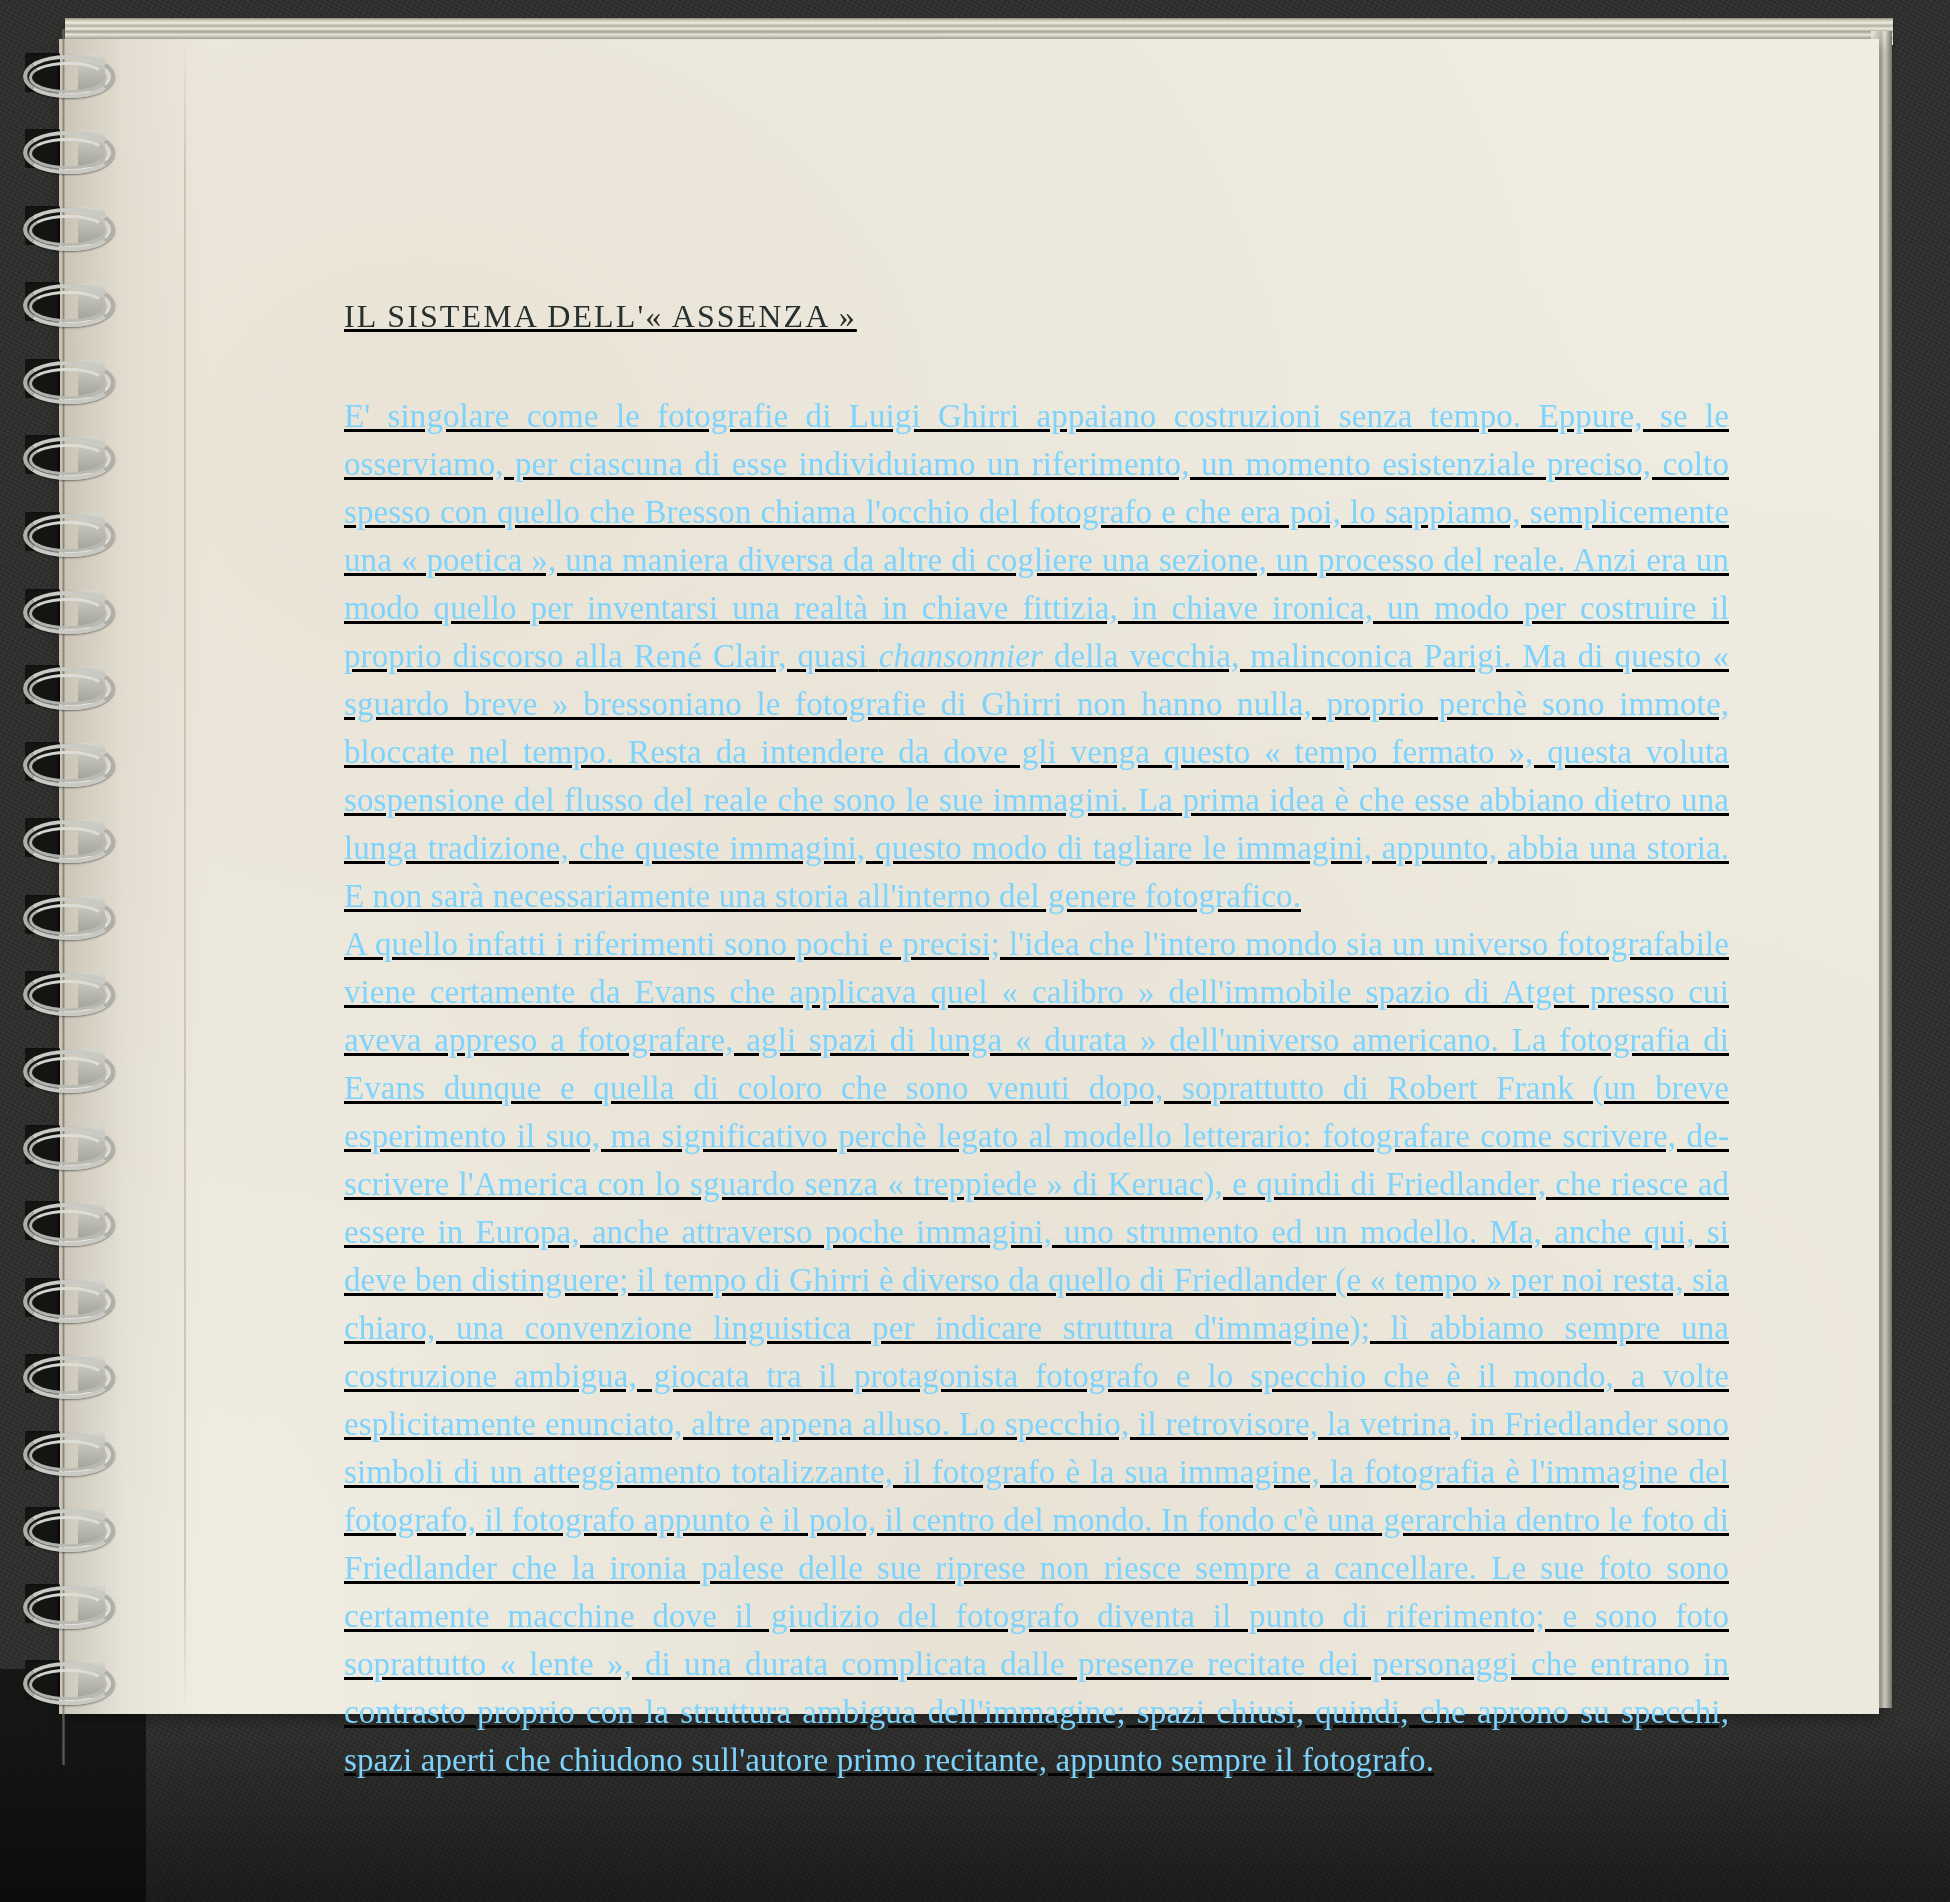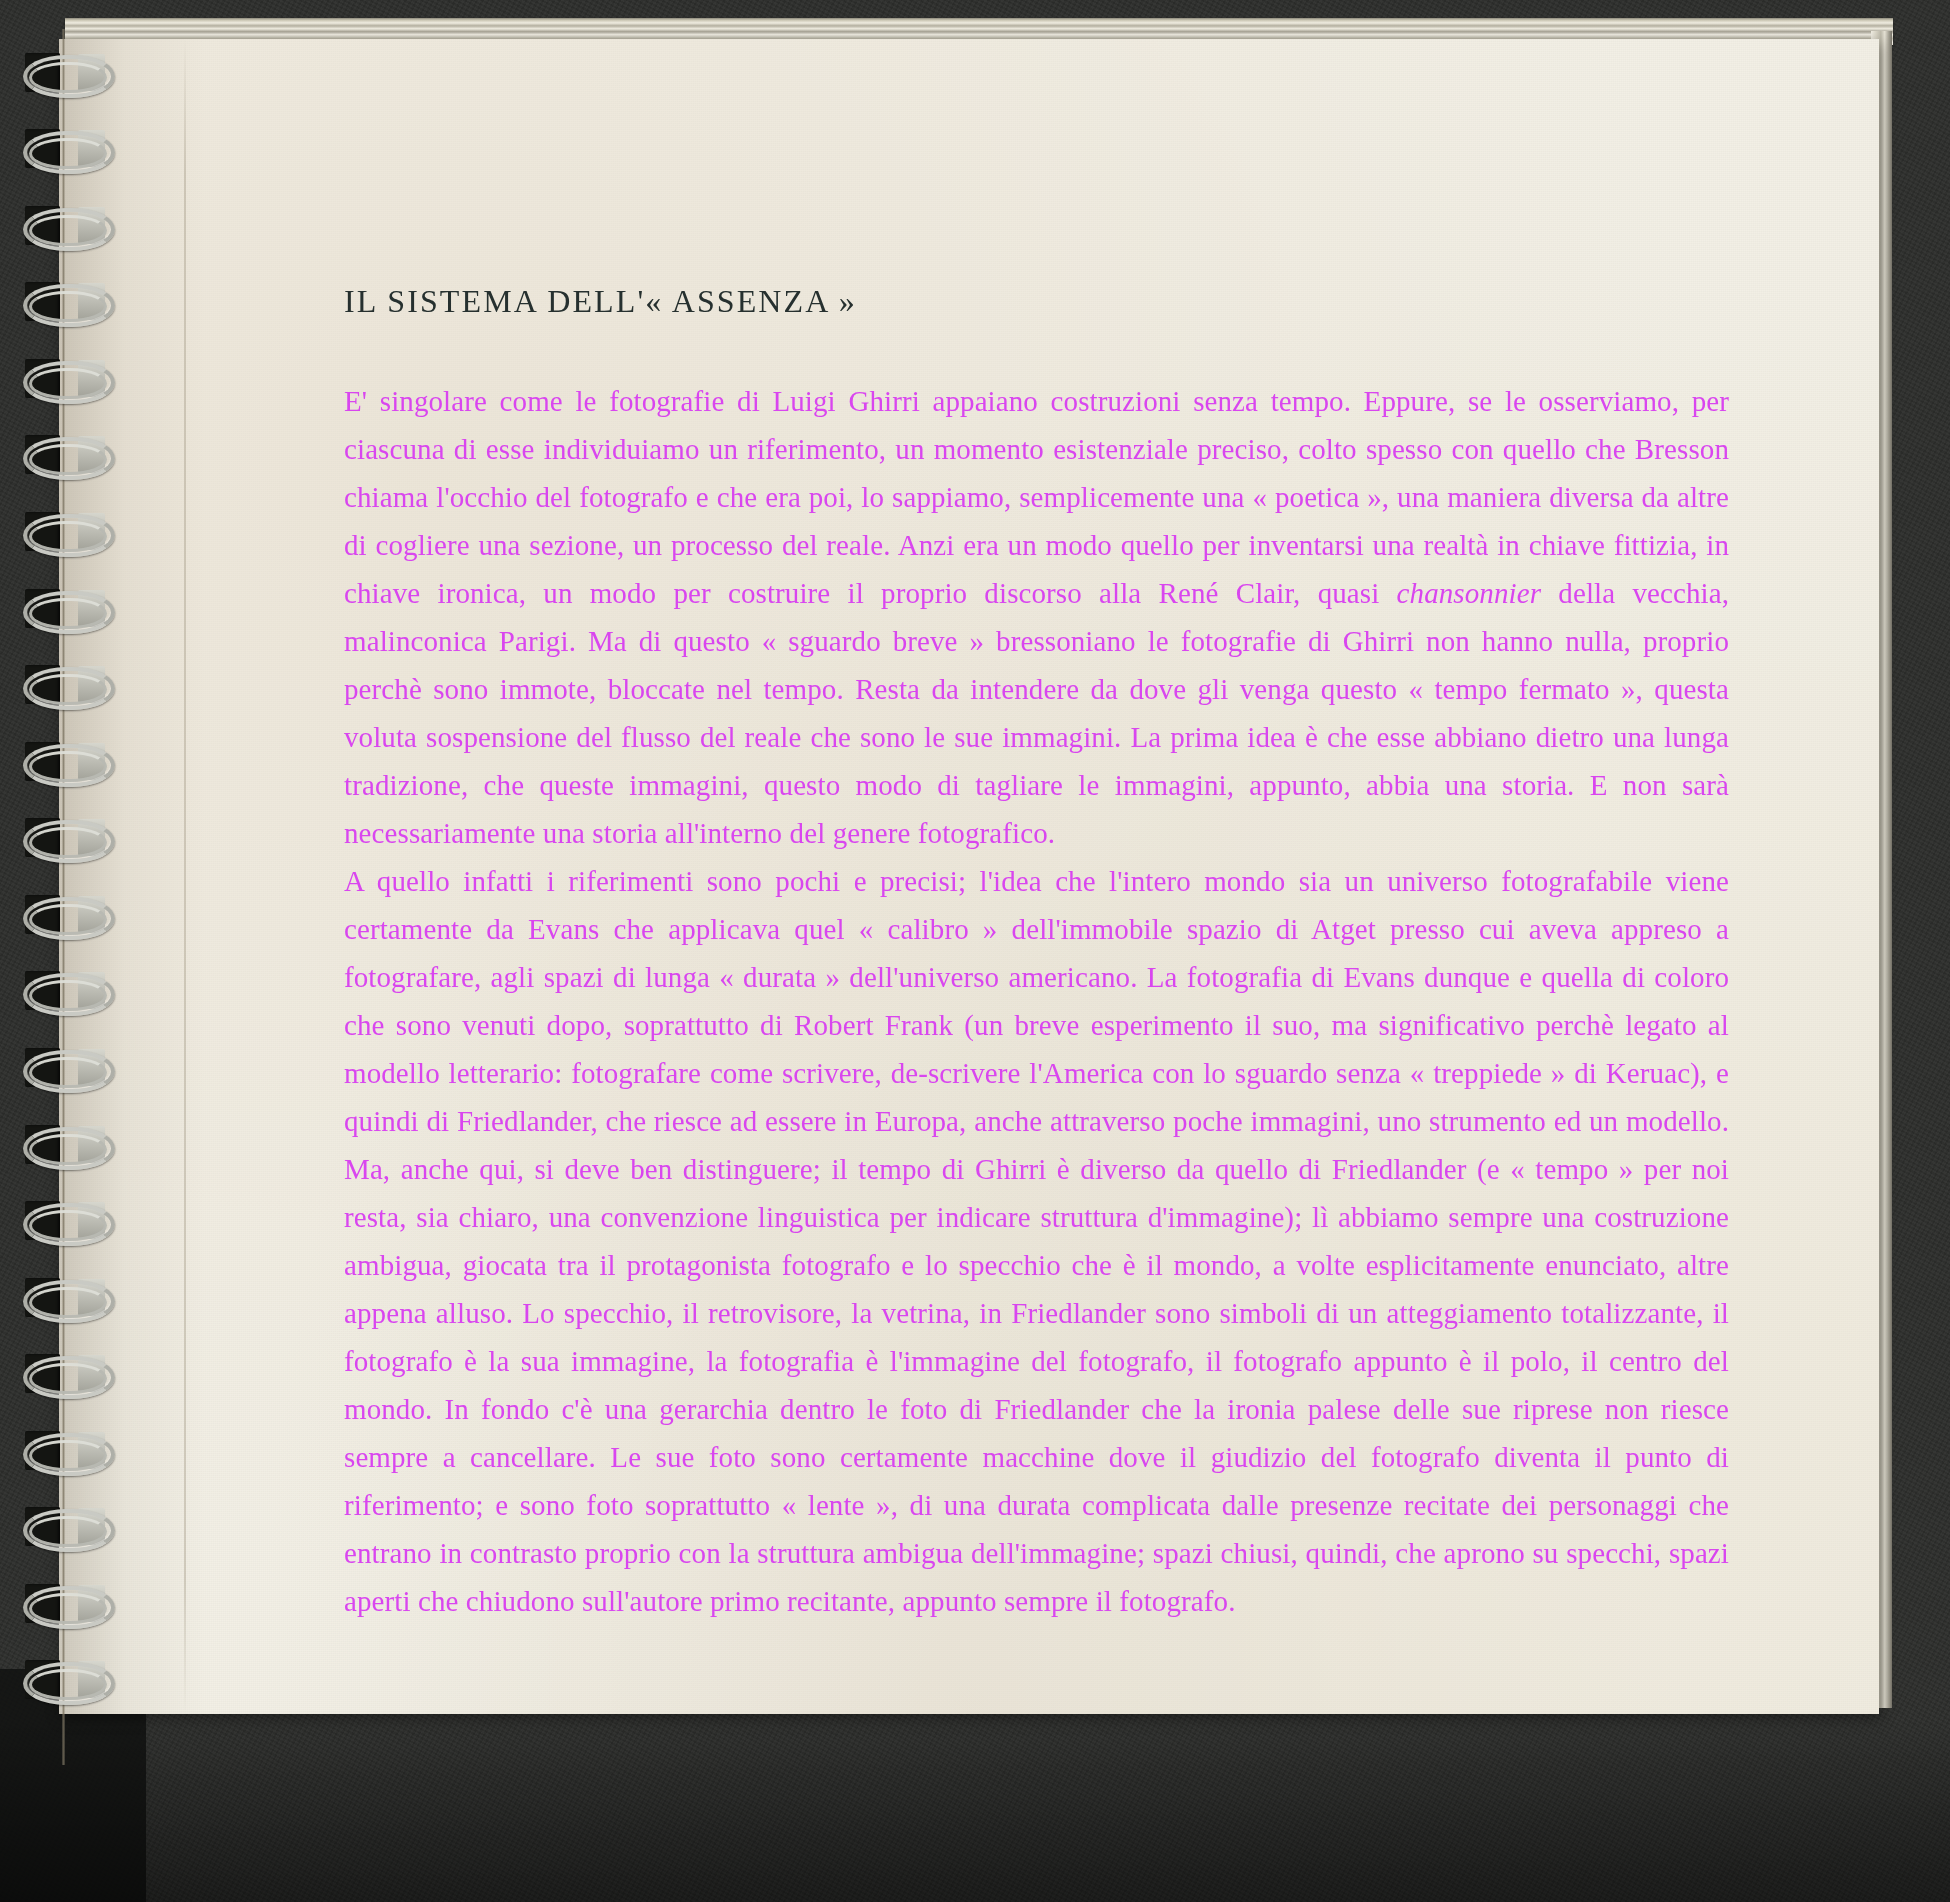--- a/index.html
+++ b/index.html
@@ -168,35 +168,36 @@
     position: absolute;
     left: 62px; top: 29px;
     width: 2.9px; height: 1736px;
     background: linear-gradient(to right, rgba(160,152,132,.25), rgba(120,112,94,.75), rgba(160,152,132,.25));
   }
 
   
   #text-col {
     position: absolute;
     left: 285px;
-    top: 265px;
+    top: 280px;
     width: 1385px;
+    text-decoration: underline;
   }
   #heading {
     font-size: 32px;
     letter-spacing: 2.1px;
     color: #26302f;
     margin: 0 0 57px 0;
     font-weight: normal;
     white-space: pre;
   }
   .para {
-    font-size: 29px;
+    font-size: 33px;
     line-height: 48px;
-    color: #d946ef;
+    color: #7dd3fc;
     text-align: justify;
     text-justify: inter-word;
     margin: 0;
     letter-spacing: 0.1px;
   }
   .para + .para { margin-top: 0; }
   .it { font-style: italic; }
 
   
   #text-col { text-rendering: optimizeLegibility; }

